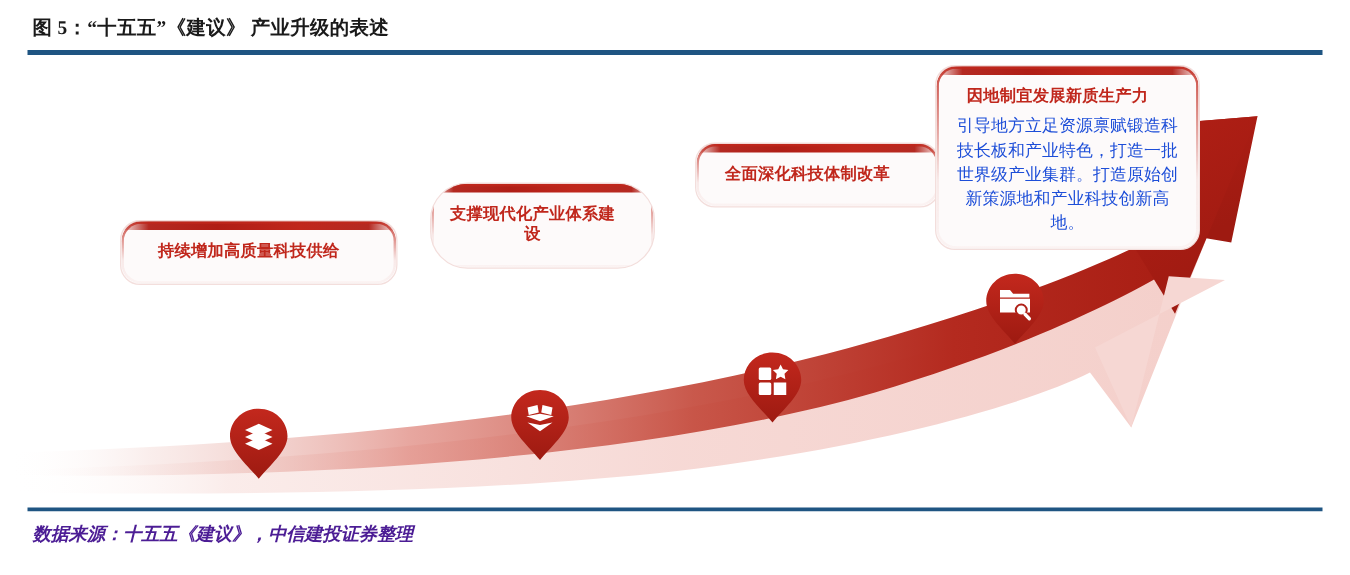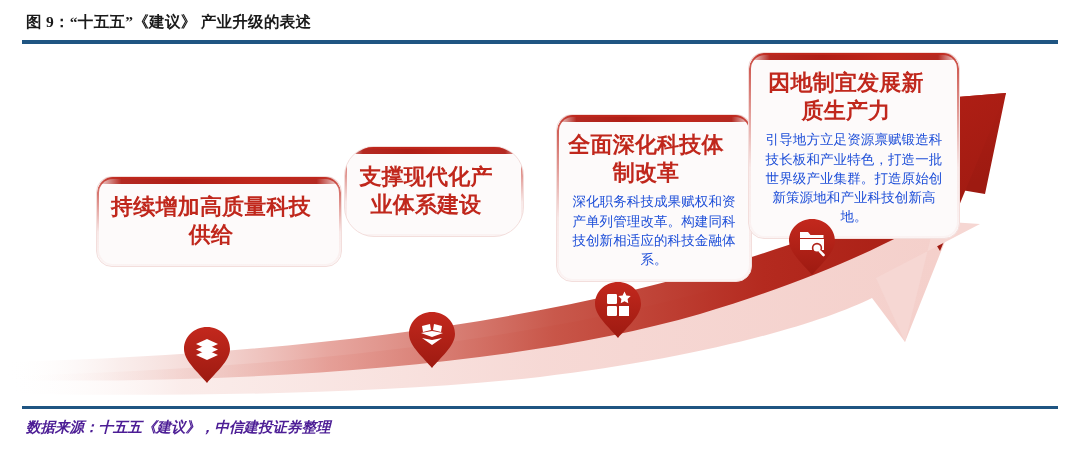--- a/index.html
+++ b/index.html
@@ -119,21 +119,21 @@
       linear-gradient(#fff 0 0);
     -webkit-mask-composite: xor;
     mask-composite: exclude;
     pointer-events: none;
   }
   .card-title {
     position: relative;
     z-index: 2;
     color: #c0271c;
     font-weight: bold;
-    font-size: 22px;
+    font-size: 13px;
     line-height: 1.26;
     margin: 4px 16px 6px 0;
     letter-spacing: 0.2px;
   }
   .card-body {
     position: relative;
     z-index: 2;
     color: #1d4ed8;
     font-size: 13.5px;
     line-height: 1.42;
@@ -145,21 +145,21 @@
     position: absolute;
     width: 48px;
     height: 58px;
   }
   .pin svg { display: block; }
 </style>
 </head>
 <body>
 
 <div class="fig-header">
-  <div class="fig-title">图 9：“十五五”《建议》 产业升级的表述</div>
+  <div class="fig-title">图 5：“十五五”《建议》 产业升级的表述</div>
   <div class="rule-top"></div>
 </div>
 
 <div class="canvas">
 
   <div class="arrow-layer">
     <svg width="1080" height="360" viewBox="0 0 1080 360" xmlns="http://www.w3.org/2000/svg">
       <defs>
         <linearGradient id="gLight" x1="0" y1="0" x2="1" y2="0">
           <stop offset="0%" stop-color="#ffffff" stop-opacity="0"></stop>
@@ -190,21 +190,21 @@
                C 886,200 810,235 700,268 C 520,320 250,338 6,334 Z" fill="url(#gDark)"></path>
 
       <path d="M 985,148 L 855,126 L 906,104 L 860,59 L 1006,47 Z" fill="url(#gHead)"></path>
       <path d="M 860,59 L 1006,47 L 940,205 L 902,143 Z" fill="url(#gHead)"></path>
 
       <path d="M 935,175 L 905,296 L 876,232 L 980,178 Z" fill="#f6d7d3"></path>
     </svg>
   </div>
 
   <div class="step" style="left:96px; top:130px;">
-    <div class="card" style="width:246px;">
+    <div class="card" style="width:222px;">
       <div class="card-title">持续增加高质量科技供给</div>
     </div>
   </div>
   <div class="pin" style="left:183px; top:280px;">
     <svg viewBox="0 0 48 58" width="48" height="58">
       <defs>
         <linearGradient id="pg1" x1="0" y1="0" x2="0" y2="1">
           <stop offset="0%" stop-color="#c3281d"></stop>
           <stop offset="100%" stop-color="#9d1a11"></stop>
         </linearGradient>
@@ -237,21 +237,20 @@
         <path d="M34 15 L26 13 L25 19 L33 21 Z"></path>
         <path d="M13 22 L24 20 L35 22 L24 26 Z"></path>
         <path d="M14 27 L24 29 L34 27 L24 34 Z"></path>
       </g>
     </svg>
   </div>
 
   <div class="step" style="left:556px; top:68px;">
     <div class="card" style="width:196px;">
       <div class="card-title">全面深化科技体制改革</div>
-      <div class="card-body">深化职务科技成果赋权和资产单列管理改革。构建同科技创新相适应的科技金融体系。</div>
     </div>
   </div>
   <div class="pin" style="left:594px; top:235px;">
     <svg viewBox="0 0 48 58" width="48" height="58">
       <defs>
         <linearGradient id="pg3" x1="0" y1="0" x2="0" y2="1">
           <stop offset="0%" stop-color="#c3281d"></stop>
           <stop offset="100%" stop-color="#9d1a11"></stop>
         </linearGradient>
       </defs>

